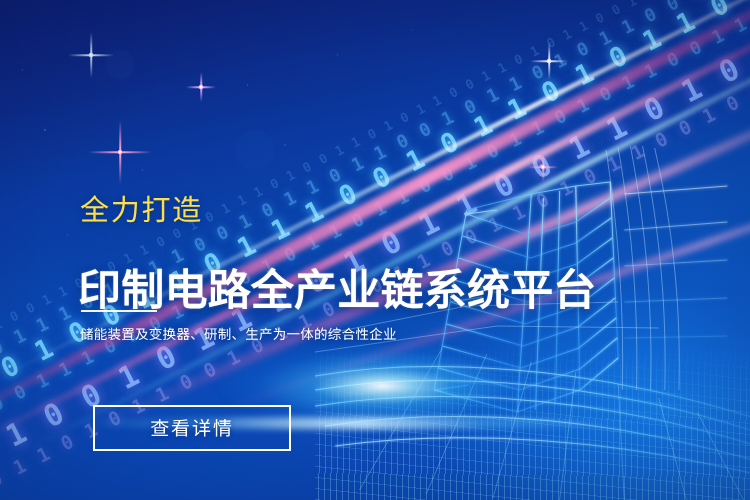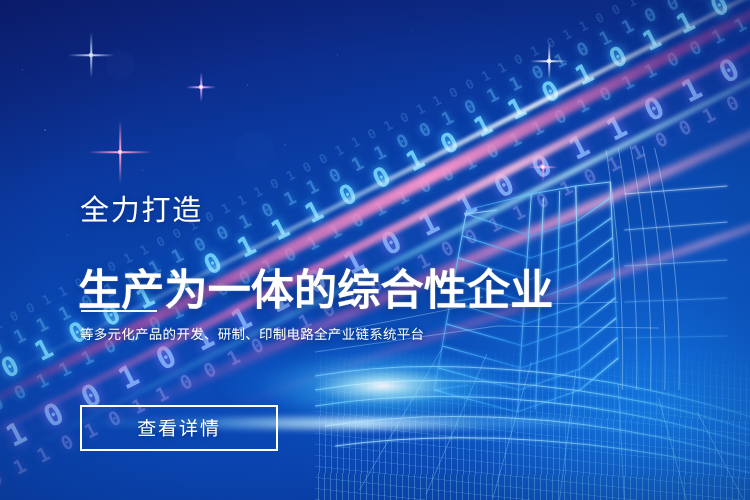--- a/index.html
+++ b/index.html
@@ -256,21 +256,21 @@
     height: 100%;
   }
 
   .eyebrow {
     position: absolute;
     top: 196px;
     left: 0;
     font-size: 29px;
     font-weight: 400;
     letter-spacing: .06em;
-    color: #ffffff;
+    color: #fde047;
     line-height: 1;
     text-shadow: 0 1px 6px rgba(0,30,90,.55);
   }
 
   .headline {
     position: absolute;
     top: 238px;
     left: -2px;
     font-size: 43px;
     font-weight: 700;
@@ -304,21 +304,21 @@
     letter-spacing: .02em;
     line-height: 1.25;
     color: #ffffff;
     white-space: nowrap;
     text-shadow: 0 1px 5px rgba(0,25,85,.6);
   }
 
   .cta {
     position: absolute;
     top: 405px;
-    left: 0;
+    left: 13px;
     width: 198px;
     height: 46px;
     border: 2px solid #ffffff;
     background: transparent;
     color: #ffffff;
     font-family: inherit;
     font-size: 19px;
     letter-spacing: .10em;
     line-height: 1;
     cursor: pointer;
@@ -474,24 +474,24 @@
       <i class="v"></i>
       <span class="core"></span>
   </div>
 
   <div class="bg-vignette"></div>
 
   <div class="content">
 
     <div class="eyebrow">全力打造</div>
 
-    <h1 class="headline">生产为一体的综合性企业</h1>
+    <h1 class="headline">印制电路全产业链系统平台</h1>
 
     <div class="rule"></div>
 
     <div class="desc">
-      <p>等多元化产品的开发、研制、印制电路全产业链系统平台</p>
+      <p>储能装置及变换器、研制、生产为一体的综合性企业</p>
     </div>
 
     <button class="cta" type="button">查看详情</button>
   </div>
 
 </div>
 
 </body></html>

